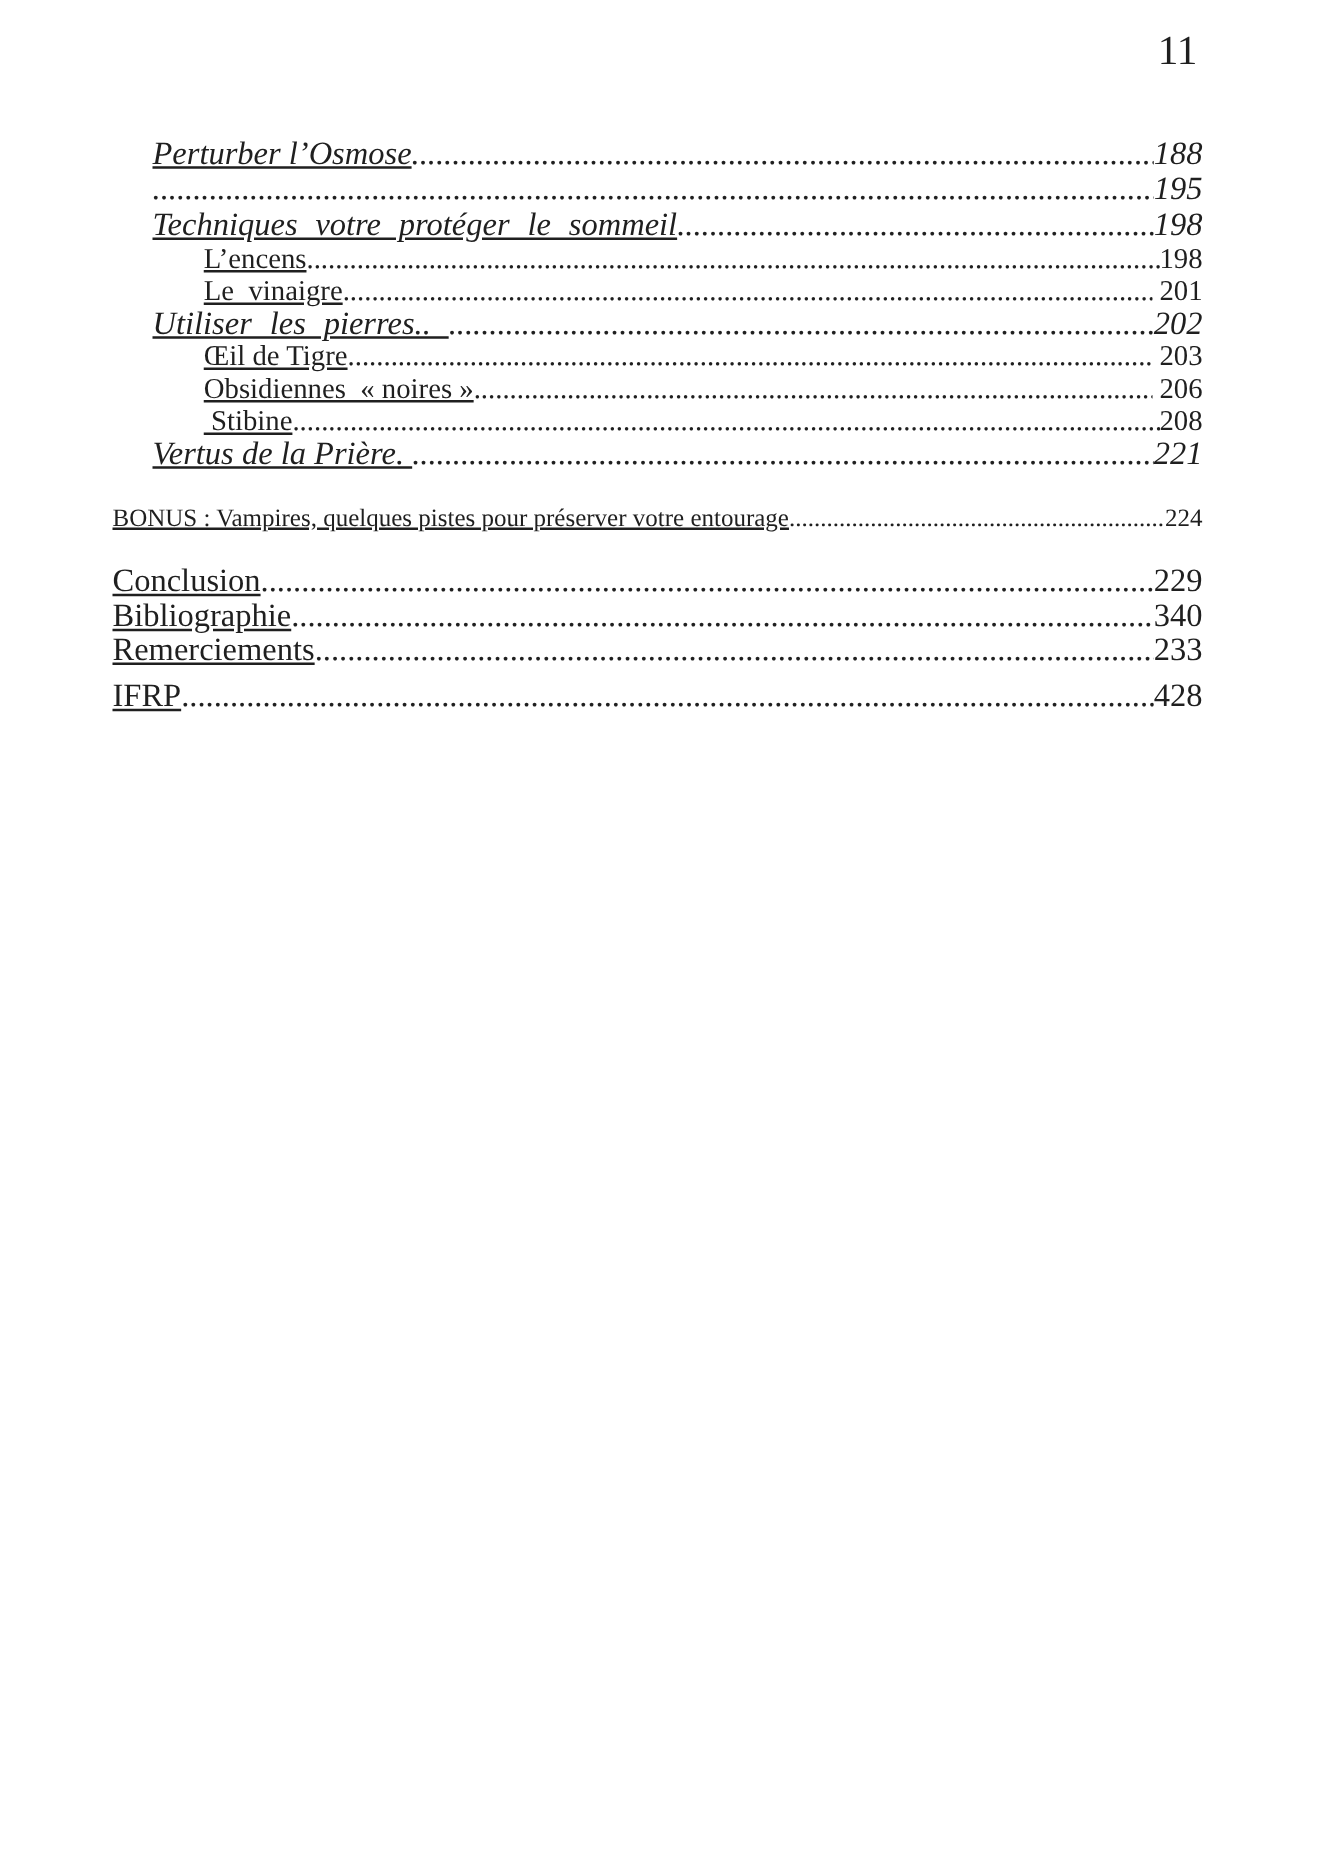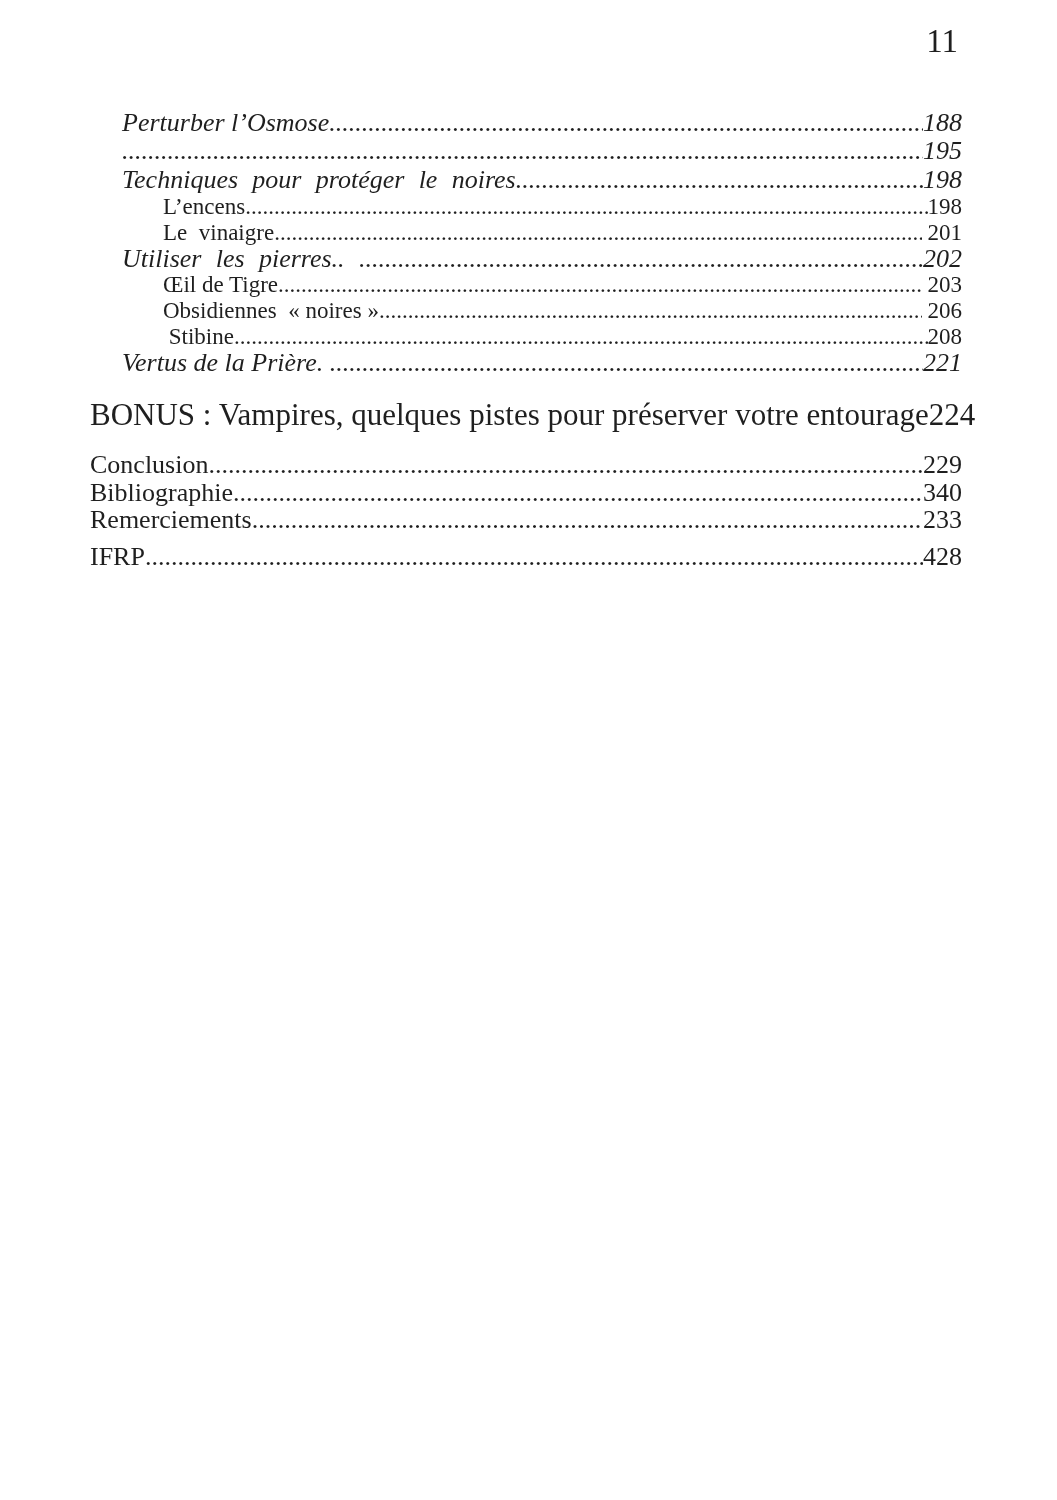--- a/index.html
+++ b/index.html
@@ -28,29 +28,29 @@
   .toc-row {
     display: flex;
     align-items: baseline;
     line-height: 26px;
   }
   .toc-row.sp-a { line-height: 28.4px; }
   .l1 { font-style: italic; font-size: 26px; padding-left: 32px; }
   .l2 { font-size: 23px; padding-left: 73px; }
   .l0 { font-size: 26px; }
   .bonus-row {
-    font-size: 31px;
+    font-size: 20px;
     line-height: 30px;
     margin-top: 24px;
     text-align: center;
   }
   .back-block { margin-top: 21px; }
   .back-block .toc-row { line-height: 27.4px; }
   .ifrp-row { margin-top: 10px; line-height: 27.4px; }
-  .label { white-space: pre; flex: 0 0 auto; }
+  .label { white-space: pre; flex: 0 0 auto; text-decoration: underline; }
   .leader {
     flex: 1 1 auto;
     min-width: 0;
     overflow: hidden;
     white-space: nowrap;
   }
   .leader::after {
     content: "..................................................................................................................................................................................................................................................................";
   }
   .pagenum { white-space: pre; flex: 0 0 auto; }
@@ -73,21 +73,21 @@
       <span class="pagenum">188</span>
     </div>
 
 
     <div class="toc-row l1 sp-a ws2">
       <span class="leader"></span>
       <span class="pagenum">195</span>
     </div>
 
     <div class="toc-row l1 sp-a ws1">
-      <span class="label">Techniques pour protéger le noires</span>
+      <span class="label">Techniques votre protéger le sommeil</span>
       <span class="leader"></span>
       <span class="pagenum">198</span>
     </div>
 
     <div class="toc-row l2">
       <span class="label">L’encens</span>
       <span class="leader"></span>
       <span class="pagenum">198</span>
     </div>
 

